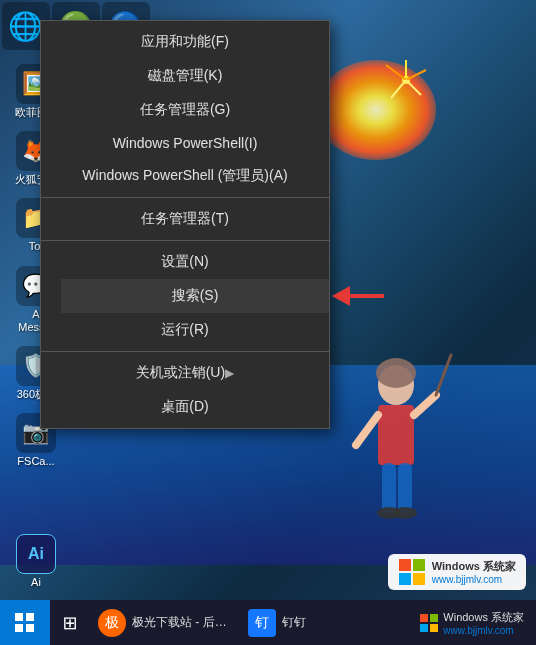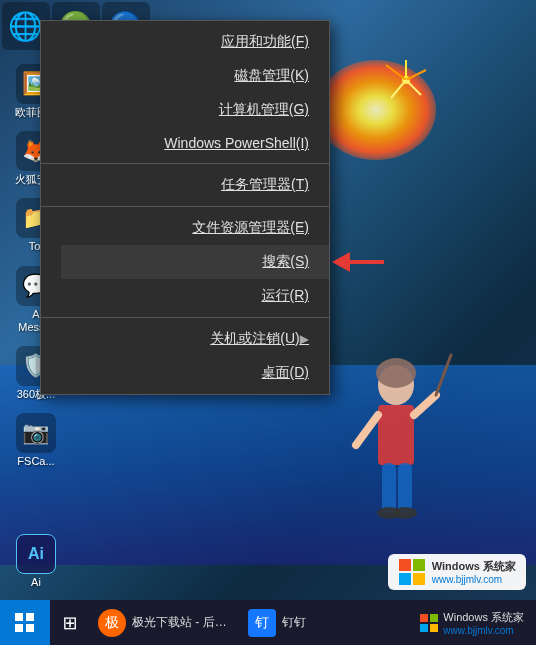--- a/index.html
+++ b/index.html
@@ -111,28 +111,27 @@
       background: #2d2d2d;
       border: 1px solid #555;
       box-shadow: 4px 4px 15px rgba(0,0,0,0.6);
       z-index: 1000;
       padding: 4px 0;
     }
 
     .menu-item {
       display: flex;
       align-items: center;
-      justify-content: flex-end;
+      justify-content: center;
       padding: 8px 20px;
       color: #e0e0e0;
       cursor: pointer;
       font-size: 14px;
       white-space: nowrap;
       position: relative;
-      text-decoration: underline;
     }
     .menu-item.search-highlighted {
       background: #3a3a3a;
       margin-left: 20px;
     }
 
     .menu-separator {
       height: 1px;
       background: #555;
       margin: 4px 0;
@@ -374,40 +373,43 @@
 
 
 
 
 
     <div class="menu-item">
       <span>磁盘管理(K)</span>
     </div>
 
     <div class="menu-item">
-      <span>计算机管理(G)</span>
+      <span>任务管理器(G)</span>
     </div>
 
     <div class="menu-item">
       <span>Windows PowerShell(I)</span>
     </div>
 
+    <div class="menu-item">
+      <span>Windows PowerShell (管理员)(A)</span>
+    </div>
 
     <div class="menu-separator"></div>
 
     <div class="menu-item">
       <span>任务管理器(T)</span>
     </div>
 
     <div class="menu-separator"></div>
 
-
-    <div class="menu-item">
-      <span>文件资源管理器(E)</span>
-    </div>
+    <div class="menu-item">
+      <span>设置(N)</span>
+    </div>
+
 
     <div class="menu-item search-highlighted" style="position:relative;background:#3a3a3a;">
       <span>搜索(S)</span>
 
       <div style="position:absolute;right:-55px;top:50%;transform:translateY(-50%);display:flex;align-items:center;">
         <div style="width:0;height:0;border-top:10px solid transparent;border-bottom:10px solid transparent;border-right:18px solid #e53935;"></div>
         <div style="width:35px;height:4px;background:#e53935;margin-left:-1px;"></div>
       </div>
     </div>
 

